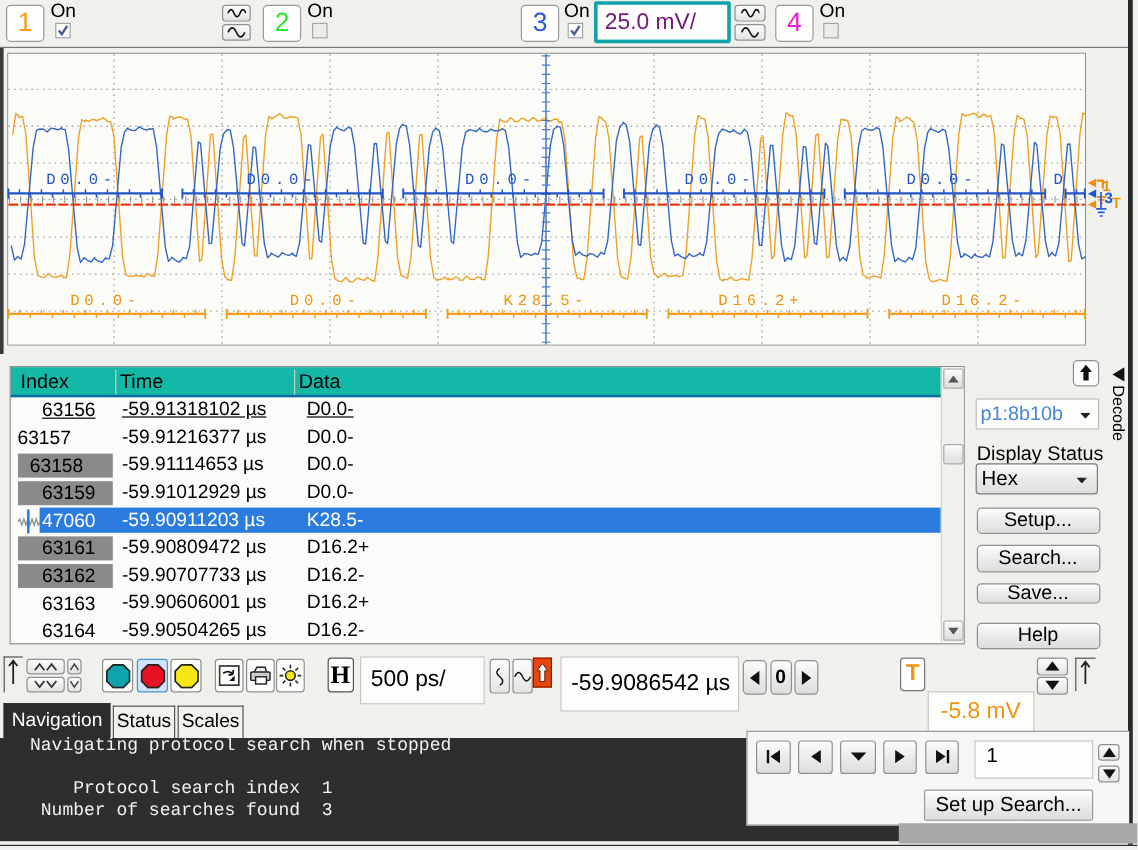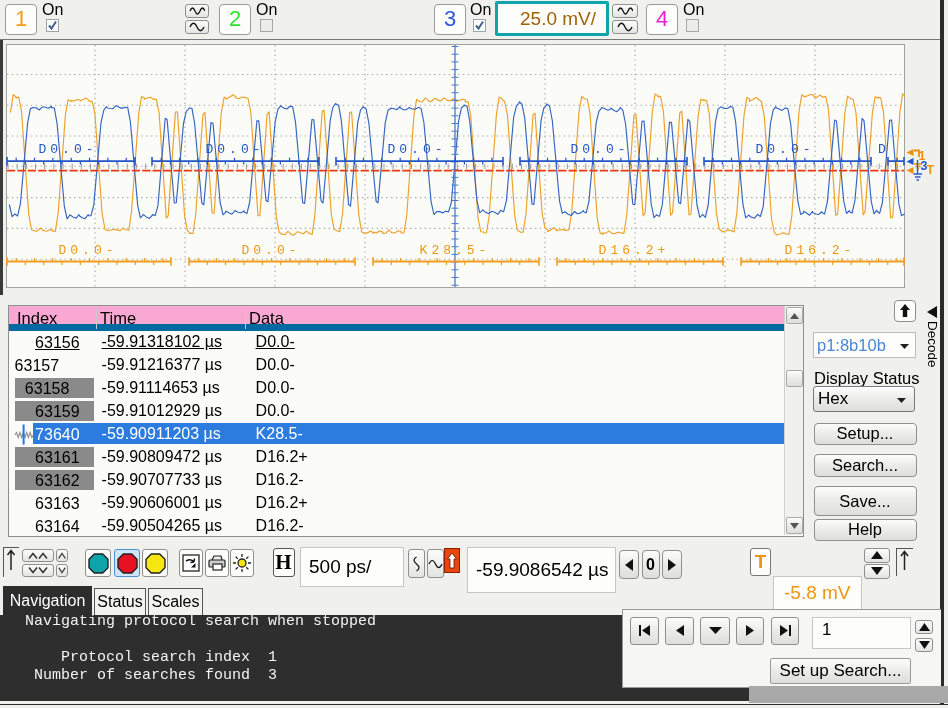--- a/index.html
+++ b/index.html
@@ -49,21 +49,21 @@
       <span style="color:#2b57d8;font-size:22px;">3</span>
     </div>
     <div class="abs" style="left:470px;top:0.5px;font-size:16px">On</div>
     <div class="chk" style="left:473px;top:19px;display:flex;align-items:center;justify-content:center">
       <svg width="11" height="11" viewBox="0 0 11 11">
         <path d="M2 5.5 L4.5 8.5 L9 1.5" fill="none" stroke="#44608c" stroke-width="2"></path>
       </svg>
     </div>
     <div class="abs" style="left:495px;top:1px;width:114px;height:35px;background:#0fa3ab;border-radius:2px">
       <div style="position:absolute;left:3px;top:3px;right:3px;bottom:3px;background:#fdfdfc;display:flex;align-items:center">
-        <span style="color:#a16207;font-size:19px;margin-left:22px">25.0&nbsp;mV/</span>
+        <span style="color:#701a75;font-size:19px;margin-left:6px">25.0&nbsp;mV/</span>
       </div>
     </div>
     <div class="spin" style="left:612px;top:3.5px;width:26px;height:14.5px">
       <svg width="16" height="10" viewBox="0 0 16 10">
         <path d="M1 5 Q3.5 -1 6 5 T11 5 T16 5" fill="none" stroke="#111" stroke-width="1.3"></path>
       </svg>
     </div>
     <div class="spin" style="left:612px;top:19.5px;width:26px;height:14.5px">
       <svg width="16" height="10" viewBox="0 0 16 10">
         <path d="M1 5 Q4.5 -2.5 8 5 T15 5" fill="none" stroke="#111" stroke-width="1.3"></path>
@@ -107,21 +107,21 @@
 <path d="M9 5.5 H14 V12" fill="none" stroke="#ee8e0e" stroke-width="1.8"></path>
 <text x="13.5" y="14.5" font-size="12.5" font-weight="bold" fill="#ee8e0e" font-family="Liberation Sans,sans-serif">1</text>
 <path d="M8.5 13 L1.5 16.5 L8.5 20 Z" fill="#1e56d8"></path>
 <path d="M9 19 H17 M10.5 21.5 H15.5 M12 24 H14" stroke="#ee8e0e" stroke-width="1.5" fill="none"></path>
 <text x="15.5" y="24.5" font-size="12.5" font-weight="bold" fill="#1e56d8" font-family="Liberation Sans,sans-serif">3</text>
 <path d="M8.5 22 L1.5 25.5 L8.5 29 Z" fill="#ee8e0e"></path>
 <path d="M12.5 15 V29 M8.5 29 H17 M10 32 H15.5 M11.5 35 H14" stroke="#2b57d8" stroke-width="1.4" fill="none"></path>
 <text x="21.5" y="28.5" font-size="12.5" font-weight="bold" fill="#ee9612" font-family="Liberation Sans,sans-serif">T</text>
 </svg>
     <div class="abs" style="left:8px;top:305px;width:796px;height:232px;background:#fbfbf9;border:1.4px solid #8e8e8e">
-      <div class="abs" style="left:0;top:0;width:775px;height:25px;background:#f9a8d4;border-bottom:7px solid #0369a1">
+      <div class="abs" style="left:0;top:0;width:775px;height:25px;background:#14b8a6;border-bottom:2px solid #0369a1">
         <span class="abs" style="left:8px;top:2.5px;font-size:16.5px">Index</span>
         <span class="abs" style="left:91px;top:2.5px;font-size:16.5px">Time</span>
         <span class="abs" style="left:240px;top:2.5px;font-size:16.5px">Data</span>
         <div class="abs" style="left:87px;top:2px;width:1px;height:21px;background:#c9c9c5"></div>
         <div class="abs" style="left:236px;top:2px;width:1px;height:21px;background:#c9c9c5"></div>
       </div>
       <div class="tbl-row" style="top:24px;left:5.6px;width:769.4px;color:#000">
         <div class="abs" style="left:0;top:1.5px;height:18px;text-decoration:underline;text-align:right;padding:2.5px 14px 0 0;box-sizing:content-box;width:65px;">63156</div>
         <span class="abs" style="left:87px;top:3px;text-decoration:underline;">-59.91318102 µs</span>
         <span class="abs" style="left:241px;top:3px;text-decoration:underline;">D0.0-</span>
@@ -136,21 +136,21 @@
         <span class="abs" style="left:87px;top:3px;">-59.91114653 µs</span>
         <span class="abs" style="left:241px;top:3px;">D0.0-</span>
       </div>
       <div class="tbl-row" style="top:93px;left:5.6px;width:769.4px;color:#000">
         <div class="abs" style="left:0;top:1.5px;height:18px;background:#8a8a8a;text-align:right;padding:2.5px 14px 0 0;box-sizing:content-box;width:65px;">63159</div>
         <span class="abs" style="left:87px;top:3px;">-59.91012929 µs</span>
         <span class="abs" style="left:241px;top:3px;">D0.0-</span>
       </div>
       <div class="tbl-row" style="top:116px;left:5.6px;width:769.4px;color:#fff">
         <div class="abs" style="left:18px;top:1px;width:751px;height:21px;background:#2c7ce0"></div>
-        <div class="abs" style="left:0;top:1.5px;height:18px;text-align:right;padding:2.5px 14px 0 0;box-sizing:content-box;width:65px;">73640</div>
+        <div class="abs" style="left:0;top:1.5px;height:18px;text-align:right;padding:2.5px 14px 0 0;box-sizing:content-box;width:65px;">47060</div>
         <span class="abs" style="left:87px;top:3px;">-59.90911203 µs</span>
         <span class="abs" style="left:241px;top:3px;">K28.5-</span>
       </div>
       <div class="tbl-row" style="top:139px;left:5.6px;width:769.4px;color:#000">
         <div class="abs" style="left:0;top:1.5px;height:18px;background:#8a8a8a;text-align:right;padding:2.5px 14px 0 0;box-sizing:content-box;width:65px;">63161</div>
         <span class="abs" style="left:87px;top:3px;">-59.90809472 µs</span>
         <span class="abs" style="left:241px;top:3px;">D16.2+</span>
       </div>
       <div class="tbl-row" style="top:162px;left:5.6px;width:769.4px;color:#000">
         <div class="abs" style="left:0;top:1.5px;height:18px;background:#8a8a8a;text-align:right;padding:2.5px 14px 0 0;box-sizing:content-box;width:65px;">63162</div>
@@ -204,21 +204,21 @@
     </div>
     <div class="abs" style="left:814px;top:369px;font-size:16.5px">Display Status</div>
     <div class="btn" style="left:813px;top:386px;width:102px;height:26px;border-radius:3px;border-color:#7a7a7a;justify-content:flex-start">
       <span style="font-size:17px;margin-left:4px">Hex</span>
       <svg style="position:absolute;right:8px;top:11px" width="9" height="5" viewBox="0 0 9 5">
         <path d="M0 0 H9 L4.5 5 Z" fill="#222"></path>
       </svg>
     </div>
     <div class="btn" style="left:813.5px;top:422.5px;width:103px;height:22.5px;font-size:16.5px">Setup...</div>
     <div class="btn" style="left:813.5px;top:454px;width:103px;height:22.5px;font-size:16.5px">Search...</div>
-    <div class="btn" style="left:813.5px;top:486px;width:103px;height:30px;font-size:16.5px">Save...</div>
+    <div class="btn" style="left:813.5px;top:486px;width:103px;height:17px;font-size:16.5px">Save...</div>
     <div class="btn" style="left:813.5px;top:518.5px;width:103px;height:22.5px;font-size:16.5px">Help</div>
     <div class="abs" style="left:3px;top:547px;width:16px;height:30px;border-left:1px solid #555;border-top:1px solid #555;"><svg width="14" height="26" viewBox="0 0 14 26">
         <path d="M7 2 V22 M3.5 7 L7 2.5 L10.5 7" stroke="#222" stroke-width="1.5" fill="none"></path>
       </svg></div>
     <div class="spin" style="left:22px;top:548.5px;width:32px;height:13.5px">
       <svg width="24" height="9" viewBox="0 0 24 9">
         <path d="M3 7.5 L7 2.5 L11 7.5 M13 7.5 L17 2.5 L21 7.5" stroke="#333" stroke-width="1.5" fill="none"></path>
       </svg>
     </div>
     <div class="spin" style="left:22px;top:563.5px;width:32px;height:13.5px">

